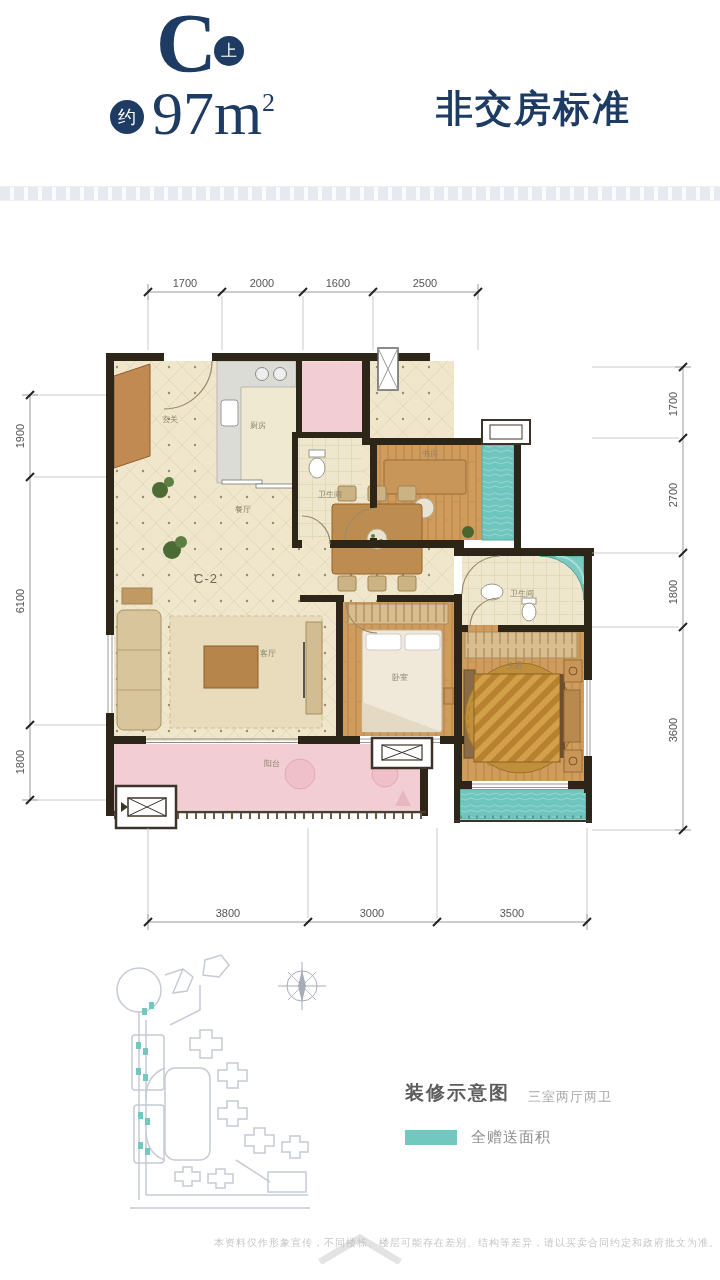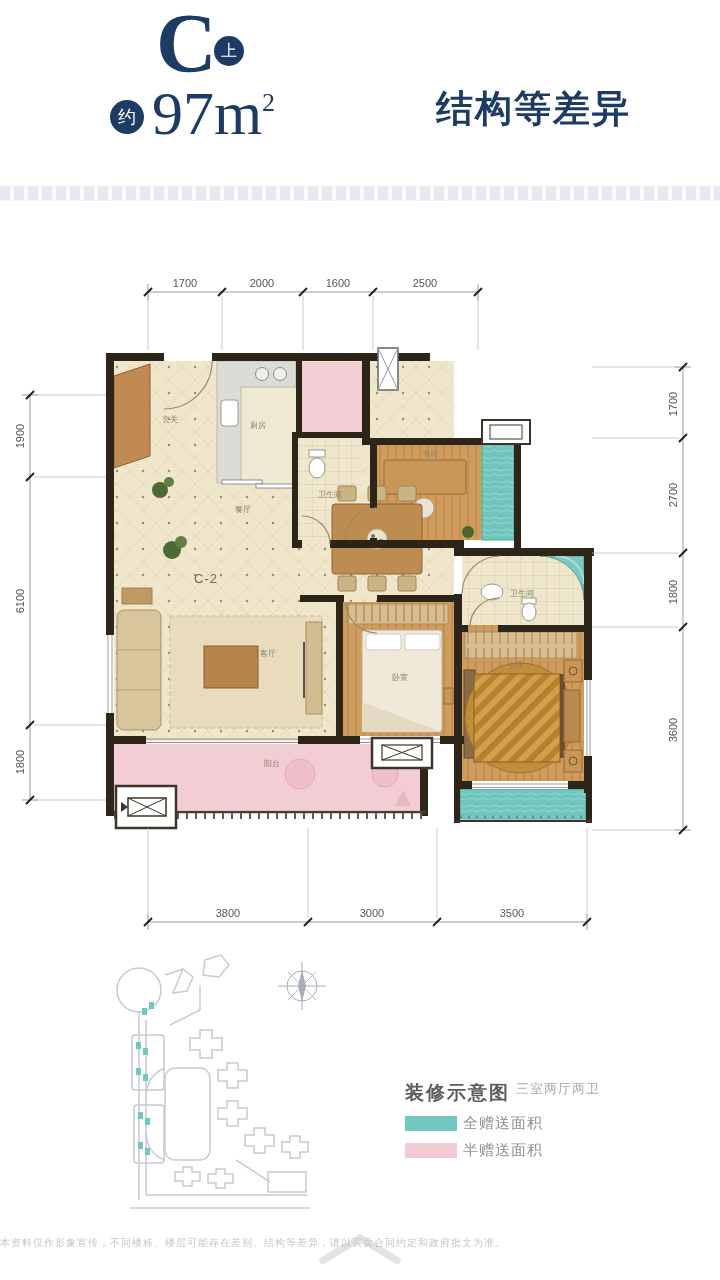--- a/index.html
+++ b/index.html
@@ -21,44 +21,44 @@
   .layout-desc{left:436px;top:84px;font-family:"Liberation Serif","DejaVu Serif",serif;
       font-size:37px;font-weight:700;color:#1d3b63;letter-spacing:2px;}
 
   
   .deco-band{left:0;top:186px;width:720px;height:13px;
       background:repeating-linear-gradient(90deg,#e7e9f0 0 10px,#fafbfd 10px 14px);
       border-top:1px solid #eef0f5;border-bottom:1px solid #eef0f5;}
 
   
   .legend{left:405px;top:1080px;width:260px;}
-  .legend-title-row{display:flex;align-items:flex-start;gap:6px;}
+  .legend-title-row{display:flex;align-items:flex-end;gap:18px;}
   .legend-title{font-size:19px;font-weight:700;color:#5c5c5c;letter-spacing:2px;}
   .legend-subtitle{font-size:13px;color:#a8a8a8;letter-spacing:1px;}
-  .legend-item{display:flex;align-items:center;gap:6px;margin-top:8px;text-align:right;}
+  .legend-item{display:flex;align-items:center;gap:14px;margin-top:22px;text-align:right;}
   .legend-item:first-of-type{margin-top:18px;}
   .swatch{width:52px;height:15px;}
   .legend-label{font-size:15px;color:#8f8f8f;letter-spacing:1px;}
 
   
   .watermark{left:318px;top:1234px;z-index:1;}
-  .disclaimer{left:0;top:1236px;width:720px;text-align:left;font-size:10px;
+  .disclaimer{left:0;top:1236px;width:720px;text-align:right;font-size:10px;
       color:#c6c6c6;letter-spacing:1px;z-index:2;}
 
   svg text{font-family:"Liberation Sans",sans-serif;}
 </style>
 </head>
 <body>
 
 <div class="abs unit-letter">C</div>
 <div class="abs badge badge-up" style="background-color: rgb(29, 59, 99);">上</div>
 <div class="abs badge badge-approx" style="background-color: rgb(29, 59, 99);">约</div>
 <div class="abs area-value">97m</div>
 <div class="abs area-sup">2</div>
-<div class="abs layout-desc">结构等差异</div>
+<div class="abs layout-desc">非交房标准</div>
 
 <div class="abs deco-band"></div>
 
 <svg class="abs" style="left:0;top:250px" width="720" height="700" viewBox="0 0 720 700">
   <defs>
     <pattern id="pDiamond" width="26" height="26" patternUnits="userSpaceOnUse">
       <rect width="26" height="26" fill="#efe6cb"></rect>
       <path d="M13 0 L26 13 L13 26 L0 13 Z" fill="none" stroke="#e3d8b7" stroke-width="1"></path>
       <circle cx="13" cy="13" r="1.2" fill="#9c8c68"></circle>
     </pattern>
@@ -343,22 +343,18 @@
 
 <div class="abs legend">
   <div class="legend-title-row">
     <span class="legend-title">装修示意图</span>
     <span class="legend-subtitle">三室两厅两卫</span>
   </div>
   <div class="legend-item">
     <span class="swatch" style="background-color: rgb(114, 199, 191);"></span>
     <span class="legend-label">全赠送面积</span>
   </div>
-  <div class="legend-item">
-    <span class="swatch" style="background-color: rgb(242, 204, 210);"></span>
-    <span class="legend-label">半赠送面积</span>
-  </div>
 </div>
 
 <svg class="abs watermark" width="84" height="30">
   <polyline points="2,28 42,4 82,28" fill="none" stroke="#e3e3e3" stroke-width="7"></polyline>
 </svg>
 <div class="abs disclaimer">本资料仅作形象宣传，不同楼栋、楼层可能存在差别、结构等差异，请以买卖合同约定和政府批文为准。</div>
 
 </body></html>

